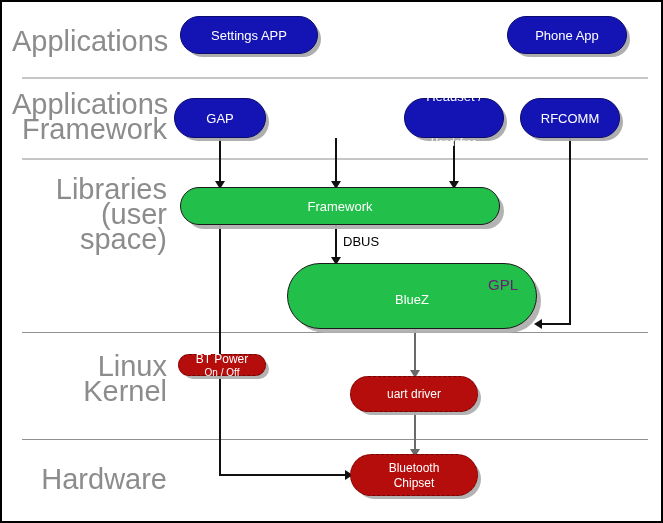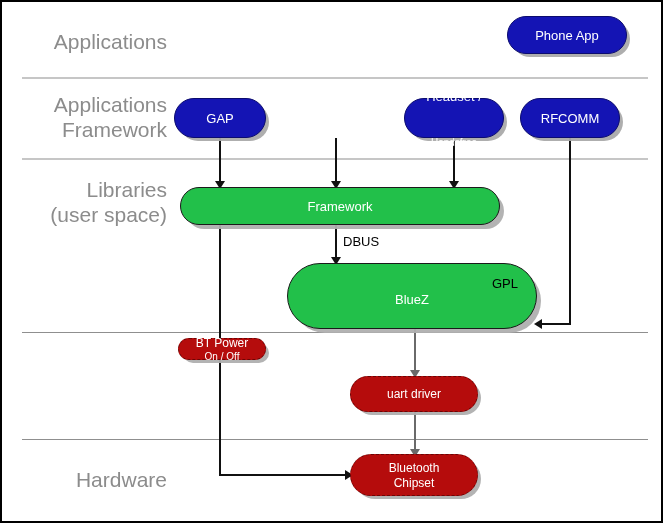--- a/index.html
+++ b/index.html
@@ -15,21 +15,21 @@
     border: 2px solid #000000;
     box-sizing: border-box;
     font-family: "Liberation Sans", sans-serif;
     overflow: hidden;
   }
 
   
   .row-label {
     position: absolute;
     color: #8c8c8c;
-    font-size: 21px;
+    font-size: 29px;
     line-height: 25px;
     text-align: right;
     white-space: pre-line;
     letter-spacing: 0px;
   }
 
   
   .divider {
     position: absolute;
     height: 2px;
@@ -68,22 +68,22 @@
   .node-red {
     background: #b50c0c;
     border: 1px dashed #6b0505;
     box-shadow: 4px 4px 0 -1px rgba(175,175,175,0.95);
     font-size: 12px;
   }
   .node .line1 { display: block; }
   .node .line2 { display: block; font-size: 10px; margin-top: 1px; }
   .corner-tag {
     position: absolute;
-    color: #000000;
-    font-size: 13px;
+    color: #701a75;
+    font-size: 15px;
   }
 
   
   .vline {
     position: absolute;
     width: 2px;
     background: #111111;
     z-index: 3;
   }
   .vline.gray {
@@ -139,20 +139,21 @@
   <div class="divider thin" style="left:20px; top:437px; width:626px;"></div>
 
   <div class="row-label" style="left:10px; top:27px; width:155px;">Applications</div>
 
   <div class="row-label" style="left:10px; top:90px; width:155px;">Applications
 Framework</div>
 
   <div class="row-label" style="left:5px; top:175px; width:160px;">Libraries
 (user space)</div>
 
+  <div class="row-label" style="left:10px; top:352px; width:155px;">Linux Kernel</div>
 
   <div class="row-label" style="left:10px; top:465px; width:155px;">Hardware</div>
 
   <div class="vline" style="left:217px; top:136px; height:47px;"></div>
   <div class="arrow-down" style="left:213px; top:179px;"></div>
 
   <div class="vline" style="left:333px; top:136px; height:47px;"></div>
   <div class="arrow-down" style="left:329px; top:179px;"></div>
 
   <div class="vline" style="left:451px; top:136px; height:47px;"></div>
@@ -169,20 +170,23 @@
   <div class="vline gray" style="left:412px; top:327px; height:45px;"></div>
   <div class="arrow-down gray" style="left:408px; top:368px;"></div>
 
   <div class="vline gray" style="left:412px; top:410px; height:42px;"></div>
   <div class="arrow-down gray" style="left:408px; top:447px;"></div>
 
   <div class="vline" style="left:217px; top:205px; height:268px;"></div>
   <div class="hline" style="left:217px; top:472px; width:128px;"></div>
   <div class="arrow-right" style="left:343px; top:468px;"></div>
 
+  <div class="node node-blue" style="left:178px; top:14px; width:138px; height:38px;">
+    <span class="line1">Settings APP</span>
+  </div>
 
   <div class="node node-blue" style="left:505px; top:14px; width:120px; height:38px;">
     <span class="line1">Phone App</span>
   </div>
 
   <div class="node node-blue" style="left:172px; top:96px; width:92px; height:40px;">
     <span class="line1">GAP</span>
   </div>
 
 
@@ -197,21 +201,21 @@
 
   <div class="node node-green" style="left:178px; top:185px; width:320px; height:38px;">
     <span class="line1">Framework</span>
   </div>
 
   <div class="node node-green" style="left:285px; top:261px; width:250px; height:66px;">
     <span class="corner-tag" style="right:18px; top:12px;">GPL</span>
     <span class="line1" style="margin-top:6px;">BlueZ</span>
   </div>
 
-  <div class="node node-red" style="left:176px; top:336px; width:88px; height:22px;">
+  <div class="node node-red" style="left:176px; top:352px; width:88px; height:22px;">
     <span class="line1">BT Power</span>
     <span class="line2">On / Off</span>
   </div>
 
   <div class="node node-red" style="left:348px; top:374px; width:128px; height:36px;">
     <span class="line1">uart driver</span>
   </div>
 
   <div class="node node-red" style="left:348px; top:452px; width:128px; height:42px;">
     <span class="line1">Bluetooth</span>

